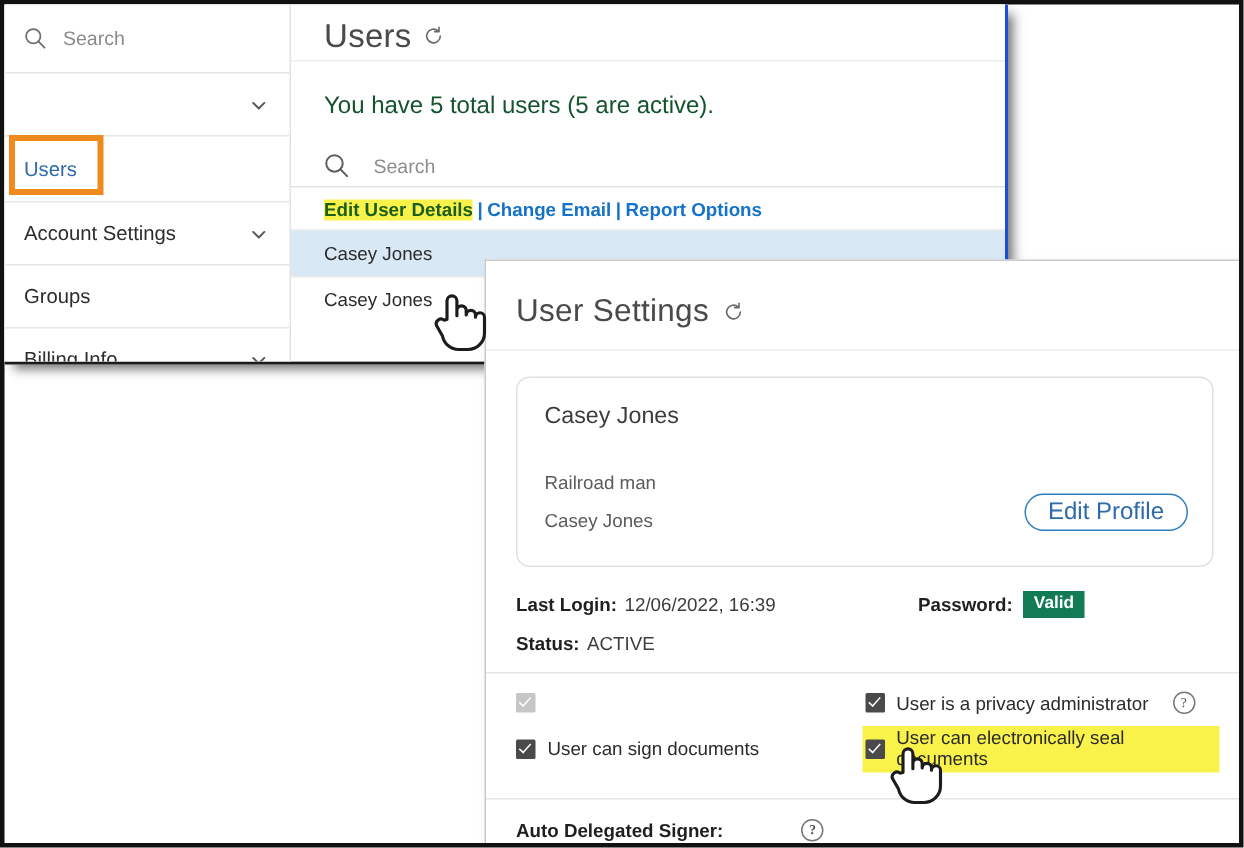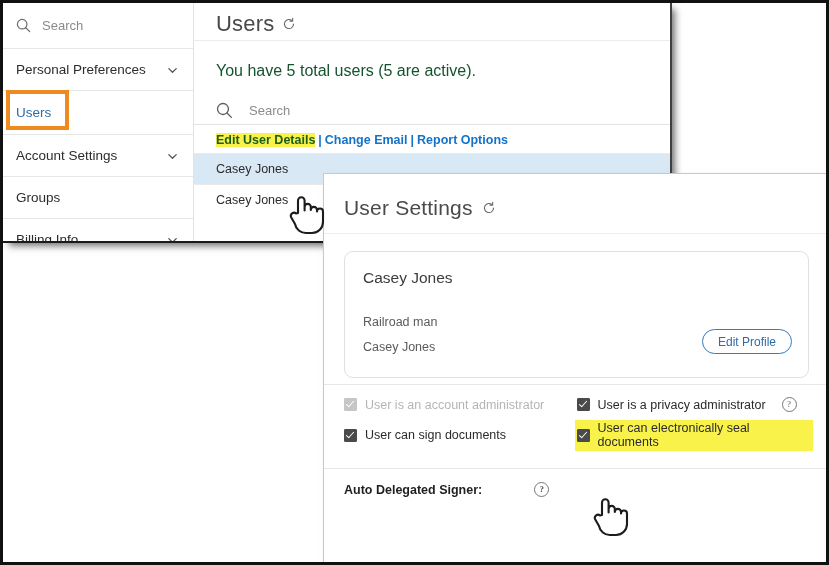--- a/index.html
+++ b/index.html
@@ -26,21 +26,21 @@
 
   
   #back-window {
     position: absolute;
     left: -1px;
     top: -1px;
     width: 670px;
     height: 241px;
     background: #ffffff;
     box-sizing: border-box;
-    border-right: 2px solid #404040;
+    border-right: 2px solid #1d4ed8;
     border-bottom: 2px solid #1a1a1a;
     box-shadow: 5px 5px 7px -2px rgba(0,0,0,0.55);
     overflow: hidden;
     z-index: 1;
   }
 
   
   #sidebar {
     position: absolute;
     left: 0; top: 0;
@@ -208,21 +208,21 @@
   }
   #edit-profile-btn {
     position: absolute;
     right: 16px;
     top: 77px;
     height: 25px;
     padding: 0 15px;
     border: 1.4px solid #2e7ec4;
     border-radius: 13px;
     color: #2e6ba8;
-    font-size: 12px;
+    font-size: 16px;
     display: flex;
     align-items: center;
     background: #ffffff;
     font-family: "Liberation Sans", sans-serif;
     cursor: pointer;
   }
 
   #meta-rows {
     padding: 18px 20px 0 20px;
   }
@@ -338,21 +338,20 @@
         <span class="mag">
           <svg width="15" height="15" viewBox="0 0 16 16">
             <circle cx="6.6" cy="6.6" r="5.1" fill="none" stroke="#6e6e6e" stroke-width="1.3"></circle>
             <line x1="10.4" y1="10.4" x2="14.6" y2="14.6" stroke="#6e6e6e" stroke-width="1.3" stroke-linecap="round"></line>
           </svg>
         </span>
         <span>Search</span>
       </div>
 
       <div class="side-row">
-        <span>Personal Preferences</span>
         <span class="chev">
           <svg width="13" height="13" viewBox="0 0 14 14">
               <polyline points="3,5.5 7,9.5 11,5.5" fill="none" stroke="#555" stroke-width="1.4" stroke-linecap="round" stroke-linejoin="round"></polyline>
             </svg>
         </span>
       </div>
 
       <div class="side-row side-link" id="users-row">
         <span>Users</span>
       </div>
@@ -431,26 +430,39 @@
       </span>
     </div>
 
     <div id="profile-card">
       <div id="profile-name">Casey Jones</div>
       <div id="profile-role">Railroad man</div>
       <div id="profile-sub">Casey Jones</div>
       <button id="edit-profile-btn">Edit Profile</button>
     </div>
 
+    <div id="meta-rows">
+      <div class="meta-line meta-wrap">
+        <span class="lab">Last Login:</span>
+        <span class="val">12/06/2022, 16:39</span>
+        <span class="meta-col2">
+          <span class="lab">Password:</span>
+          <span class="badge-valid">Valid</span>
+        </span>
+      </div>
+      <div class="meta-line">
+        <span class="lab">Status:</span>
+        <span class="val">ACTIVE</span>
+      </div>
+    </div>
 
     <div id="perm-block">
       <div class="perm-row">
         <span class="perm-col">
           <span class="cbx dis"></span>
-          <span class="perm-label dis">User is an account administrator</span>
         </span>
         <span class="perm-col">
           <span class="cbx"></span>
           <span class="perm-label">User is a privacy administrator</span>
           <span class="qmark">?</span>
         </span>
       </div>
       <div class="perm-row">
         <span class="perm-col">
           <span class="cbx"></span>

